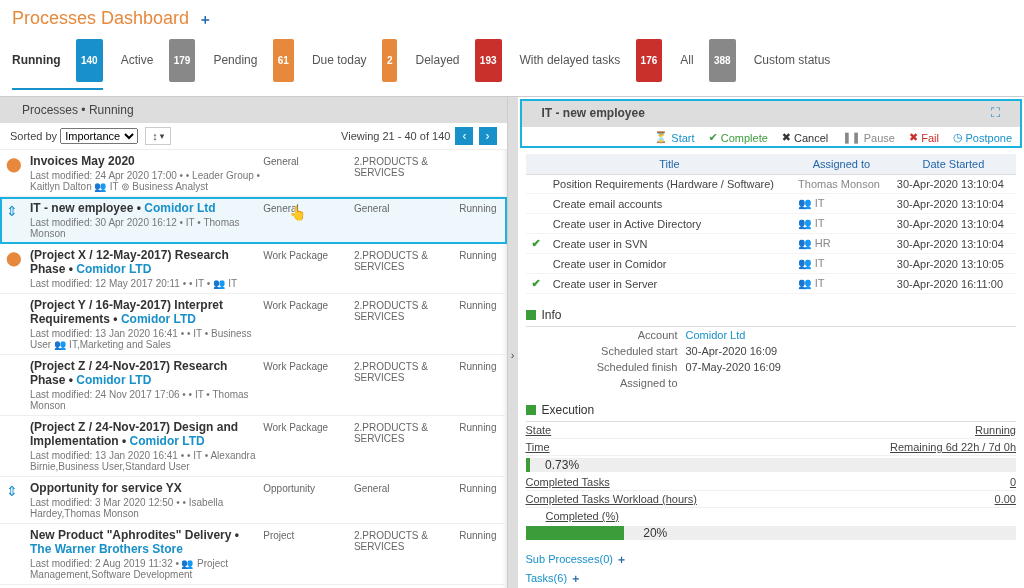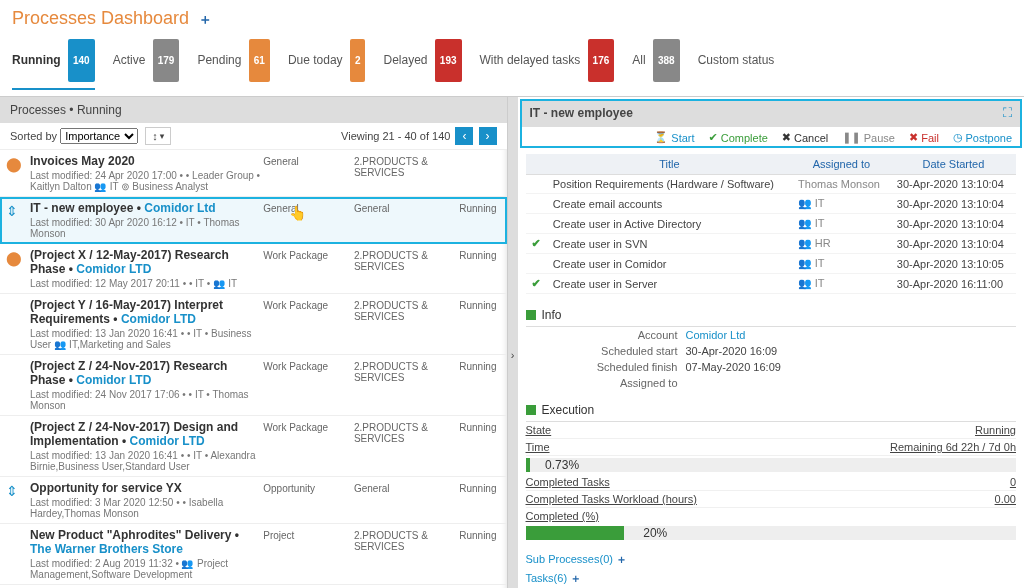--- a/index.html
+++ b/index.html
@@ -4,29 +4,29 @@
 <style>
 * { box-sizing: border-box; margin: 0; padding: 0; font-family: Arial, Helvetica, sans-serif; }
 body { background: #f0f0f0; font-size: 11px; color: #444; width: 1024px; height: 588px; overflow: hidden; }
 a.link { color: #1890c9; text-decoration: none; cursor: pointer; }
 .title-bar { background: #fff; padding: 8px 12px 4px 12px; }
 .title-bar h1 { color: #E6893D; font-weight: normal; font-size: 18px; display: inline-block; }
 .title-bar .plus { color: #2266aa; font-size: 14px; margin-left: 6px; font-weight: bold; }
 .tabs { padding: 6px 12px 6px 12px; background: #fff; border-bottom: 1px solid #ccc; }
 .tab { display: inline-block; margin-right: 18px; font-size: 12px; color: #555; cursor: pointer; }
 .tab.active { font-weight: bold; color: #333; border-bottom: 2px solid #1890c9; padding-bottom: 6px; }
-.badge { display: inline-block; border-radius: 2px; padding: 16px 5px; font-size: 10px; color: #fff; font-weight: bold; margin-left: 4px; }
+.badge { display: inline-block; border-radius: 2px; padding: 16px 5px; font-size: 10px; color: #fff; font-weight: bold; margin-left: 12px; }
 .bg-blue { background: #1890c9; }
 .bg-gray { background: #888; }
 .bg-orange { background: #E6893D; }
 .bg-red { background: #c9302c; }
 .main { display: flex; height: 516px; }
 .col-left { flex: 1; border-right: 1px solid #ccc; display: flex; flex-direction: column; background: #fff; min-width:0; }
 .col-right { flex: 1; display: flex; flex-direction: column; background: #fff; min-width:0;}
-.panel-header { background: #ddd; padding: 6px 10px; font-size: 12px; color: #444; display: flex; justify-content: space-between; align-items: center; }
+.panel-header { background: #ddd; padding: 6px 22px; font-size: 12px; color: #444; display: flex; justify-content: space-between; align-items: center; }
 .toolbar-row { display:flex;justify-content:space-between;align-items:center;padding:4px 10px;border-bottom:1px solid #eee;}
 select.sort { font-size: 11px; }
 .nav-btn { background:#1890c9;color:#fff;width:18px;height:18px;display:inline-flex;align-items:center;justify-content:center;font-size:12px;cursor:pointer;margin-left:2px;}
 .list { flex: 1; overflow-y: auto; }
 .row { border-bottom: 1px solid #eee; padding: 4px 10px 4px 30px; position: relative; display: flex; }
 .row .icon-col { position:absolute;left:6px;top:6px;font-size:14px;}
 .row-main { flex: 1.8; }
 .row-col2, .row-col3, .row-col4 { flex: 0.7; font-size: 10px; color:#666; padding-top: 2px;}
 .row-col4 { flex: 0.4; text-align:right; }
 .row-title { font-size: 12px; font-weight: bold; color: #333;}
@@ -289,21 +289,21 @@
           <span class="prog-label" style="left:4%;transform:none;">0.73%</span>
         </div>
       <div class="exec-row">
           <span>Completed Tasks</span>
           <span>0</span>
         </div>
       <div class="exec-row">
           <span>Completed Tasks Workload (hours)</span>
           <span>0.00</span>
         </div>
-      <div class="exec-row" style="border:none;">
+      <div class="exec-row" style="border:none;margin-left:20px;">
           <span>Completed (%)</span>
           <span></span>
         </div>
       <div class="prog-outer">
           <div class="prog-inner" style="width:20%;"></div>
           <span class="prog-label" style="left:24%;transform:none;">20%</span>
         </div>
     </div>
 
     <div class="section">

